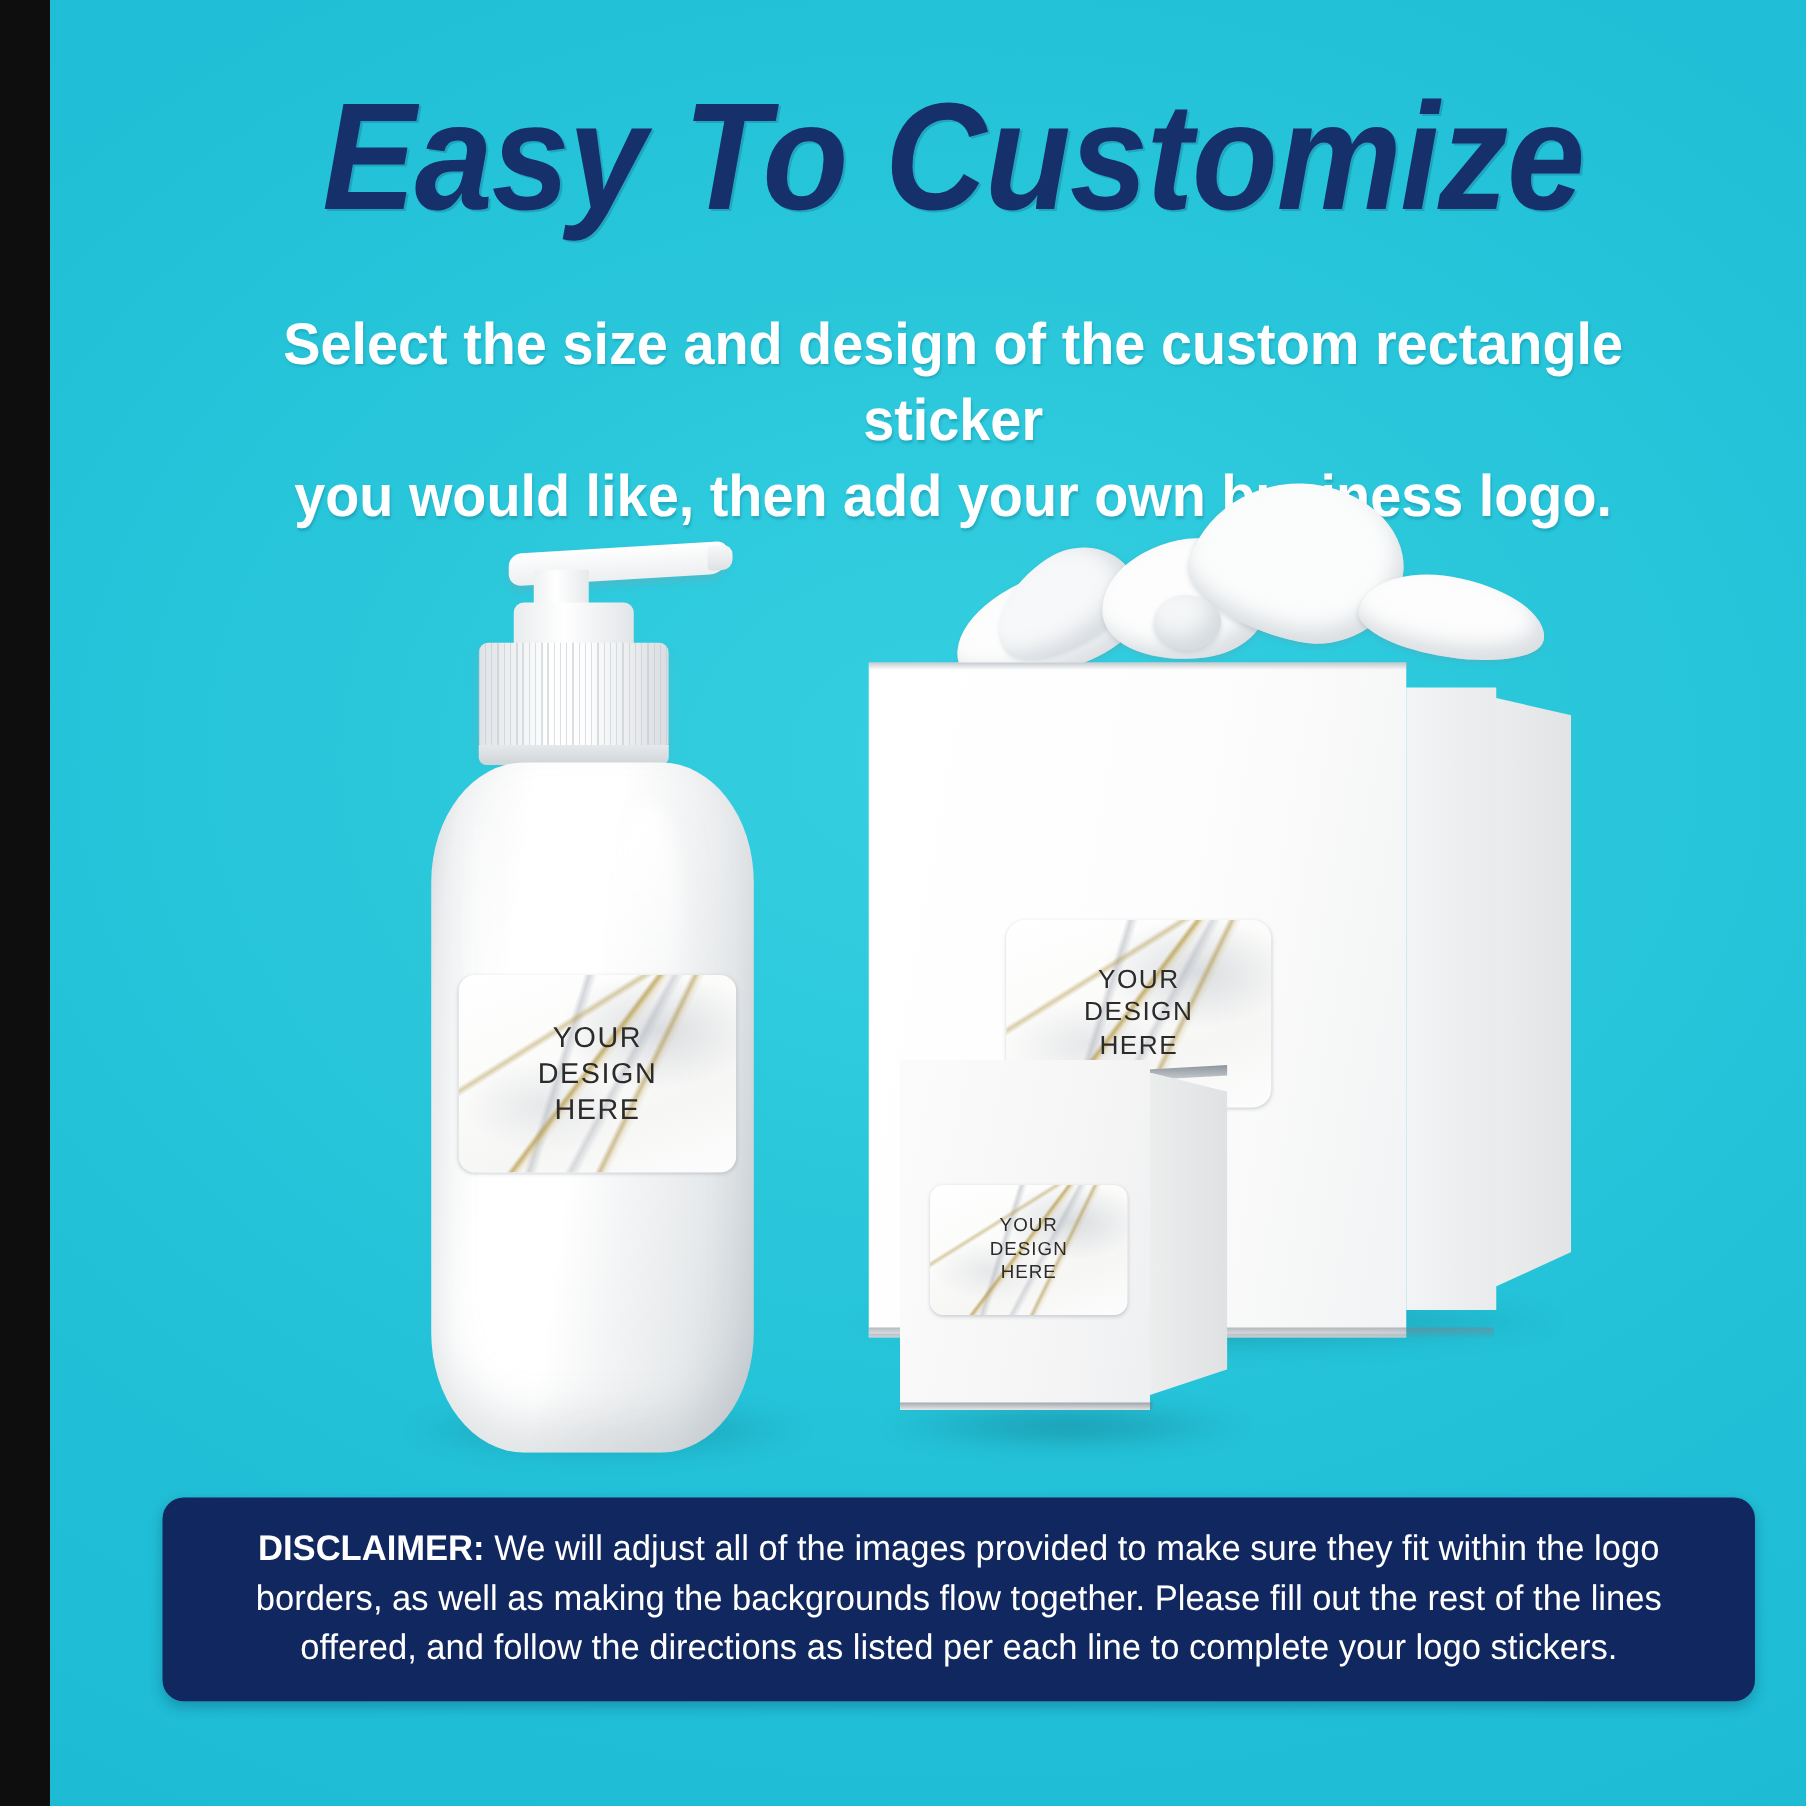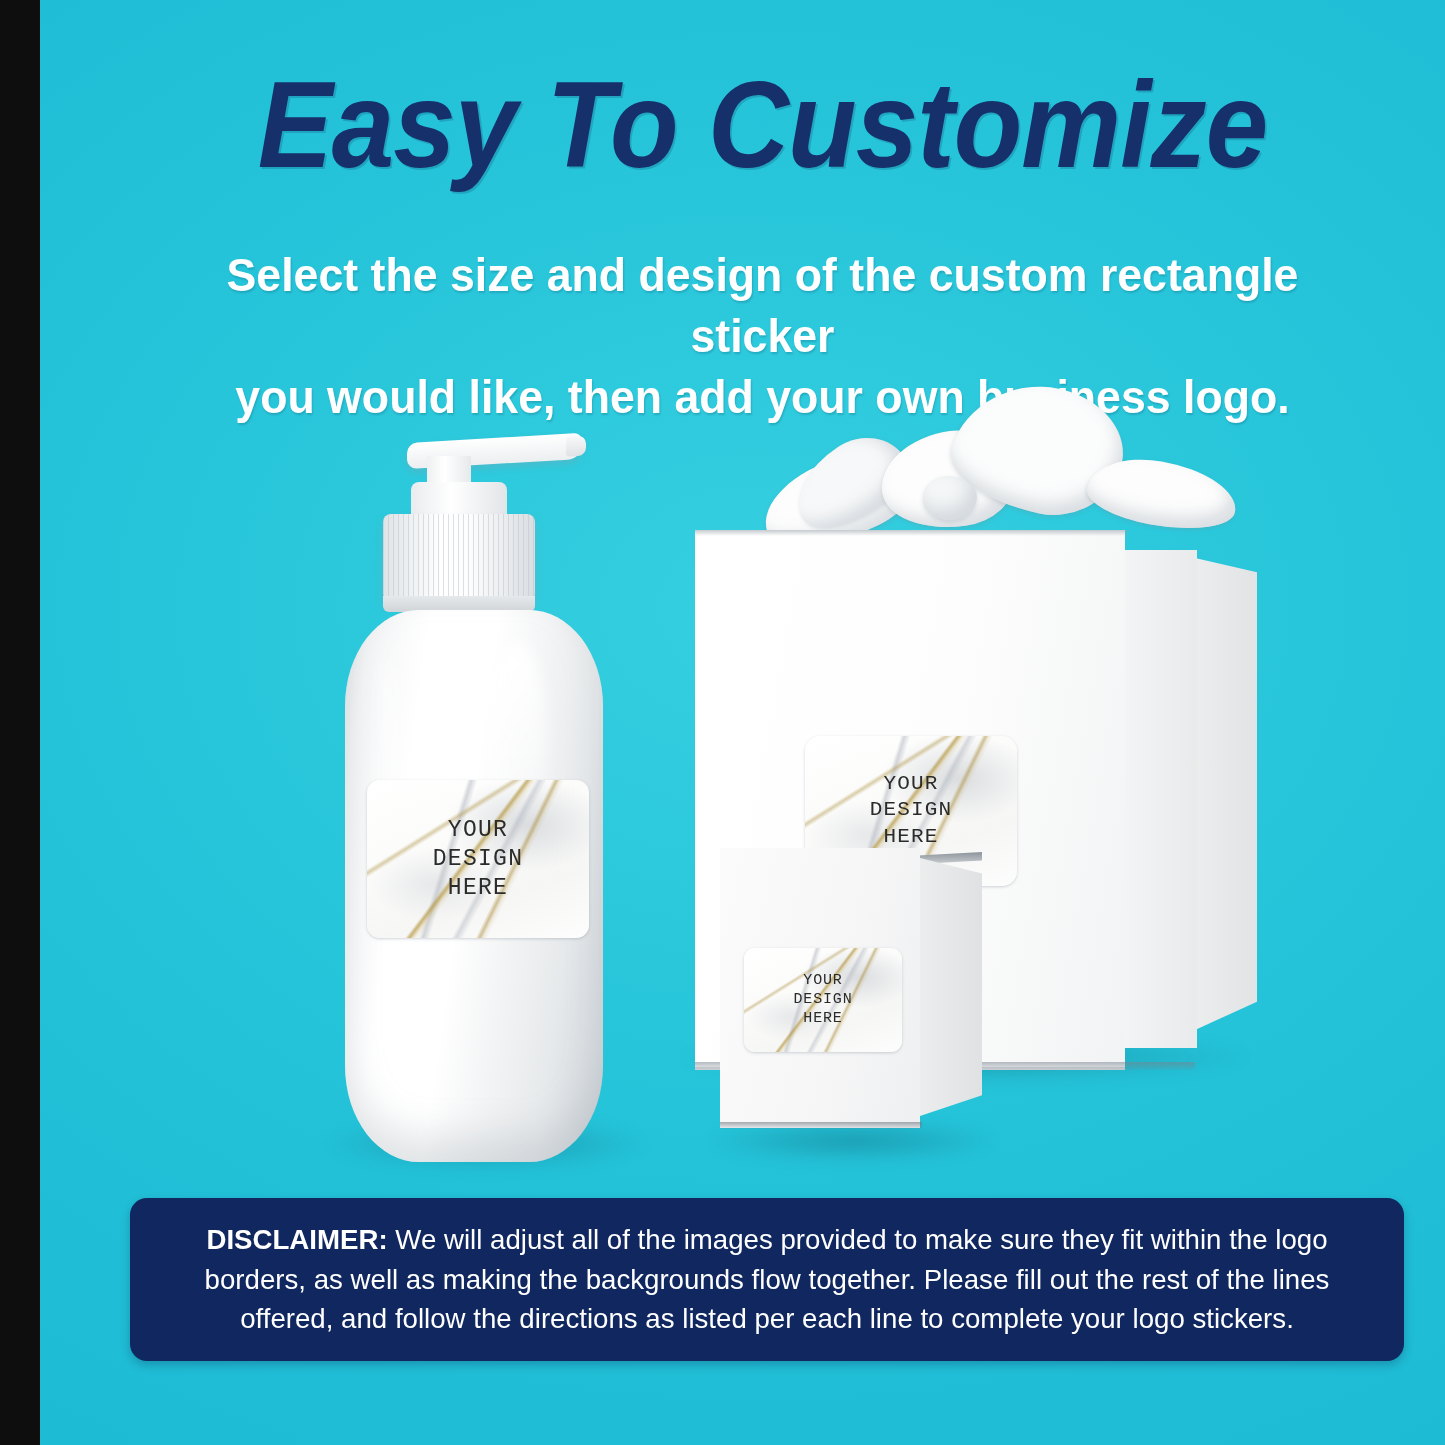--- a/index.html
+++ b/index.html
@@ -193,21 +193,20 @@
   }
   .sticker .stxt{
     position:absolute;left:0;right:0;top:50%;
     transform:translateY(-50%);
     text-align:center;
     color:#2b2b2b;
     font-weight:300;
     letter-spacing:.055em;
     line-height:1.26;
     white-space:pre-line;
-    font-family:Liberation Mono, monospace;
   }
 
   
   .st-bottle{left:32px;top:360px;width:222px;height:158px;border-radius:13px;}
   .st-bottle .stxt{font-size:23px;}
 
   
   .st-gift{left:110px;top:278px;width:212px;height:150px;border-radius:15px;}
   .st-gift .stxt{font-size:21px;}
 

